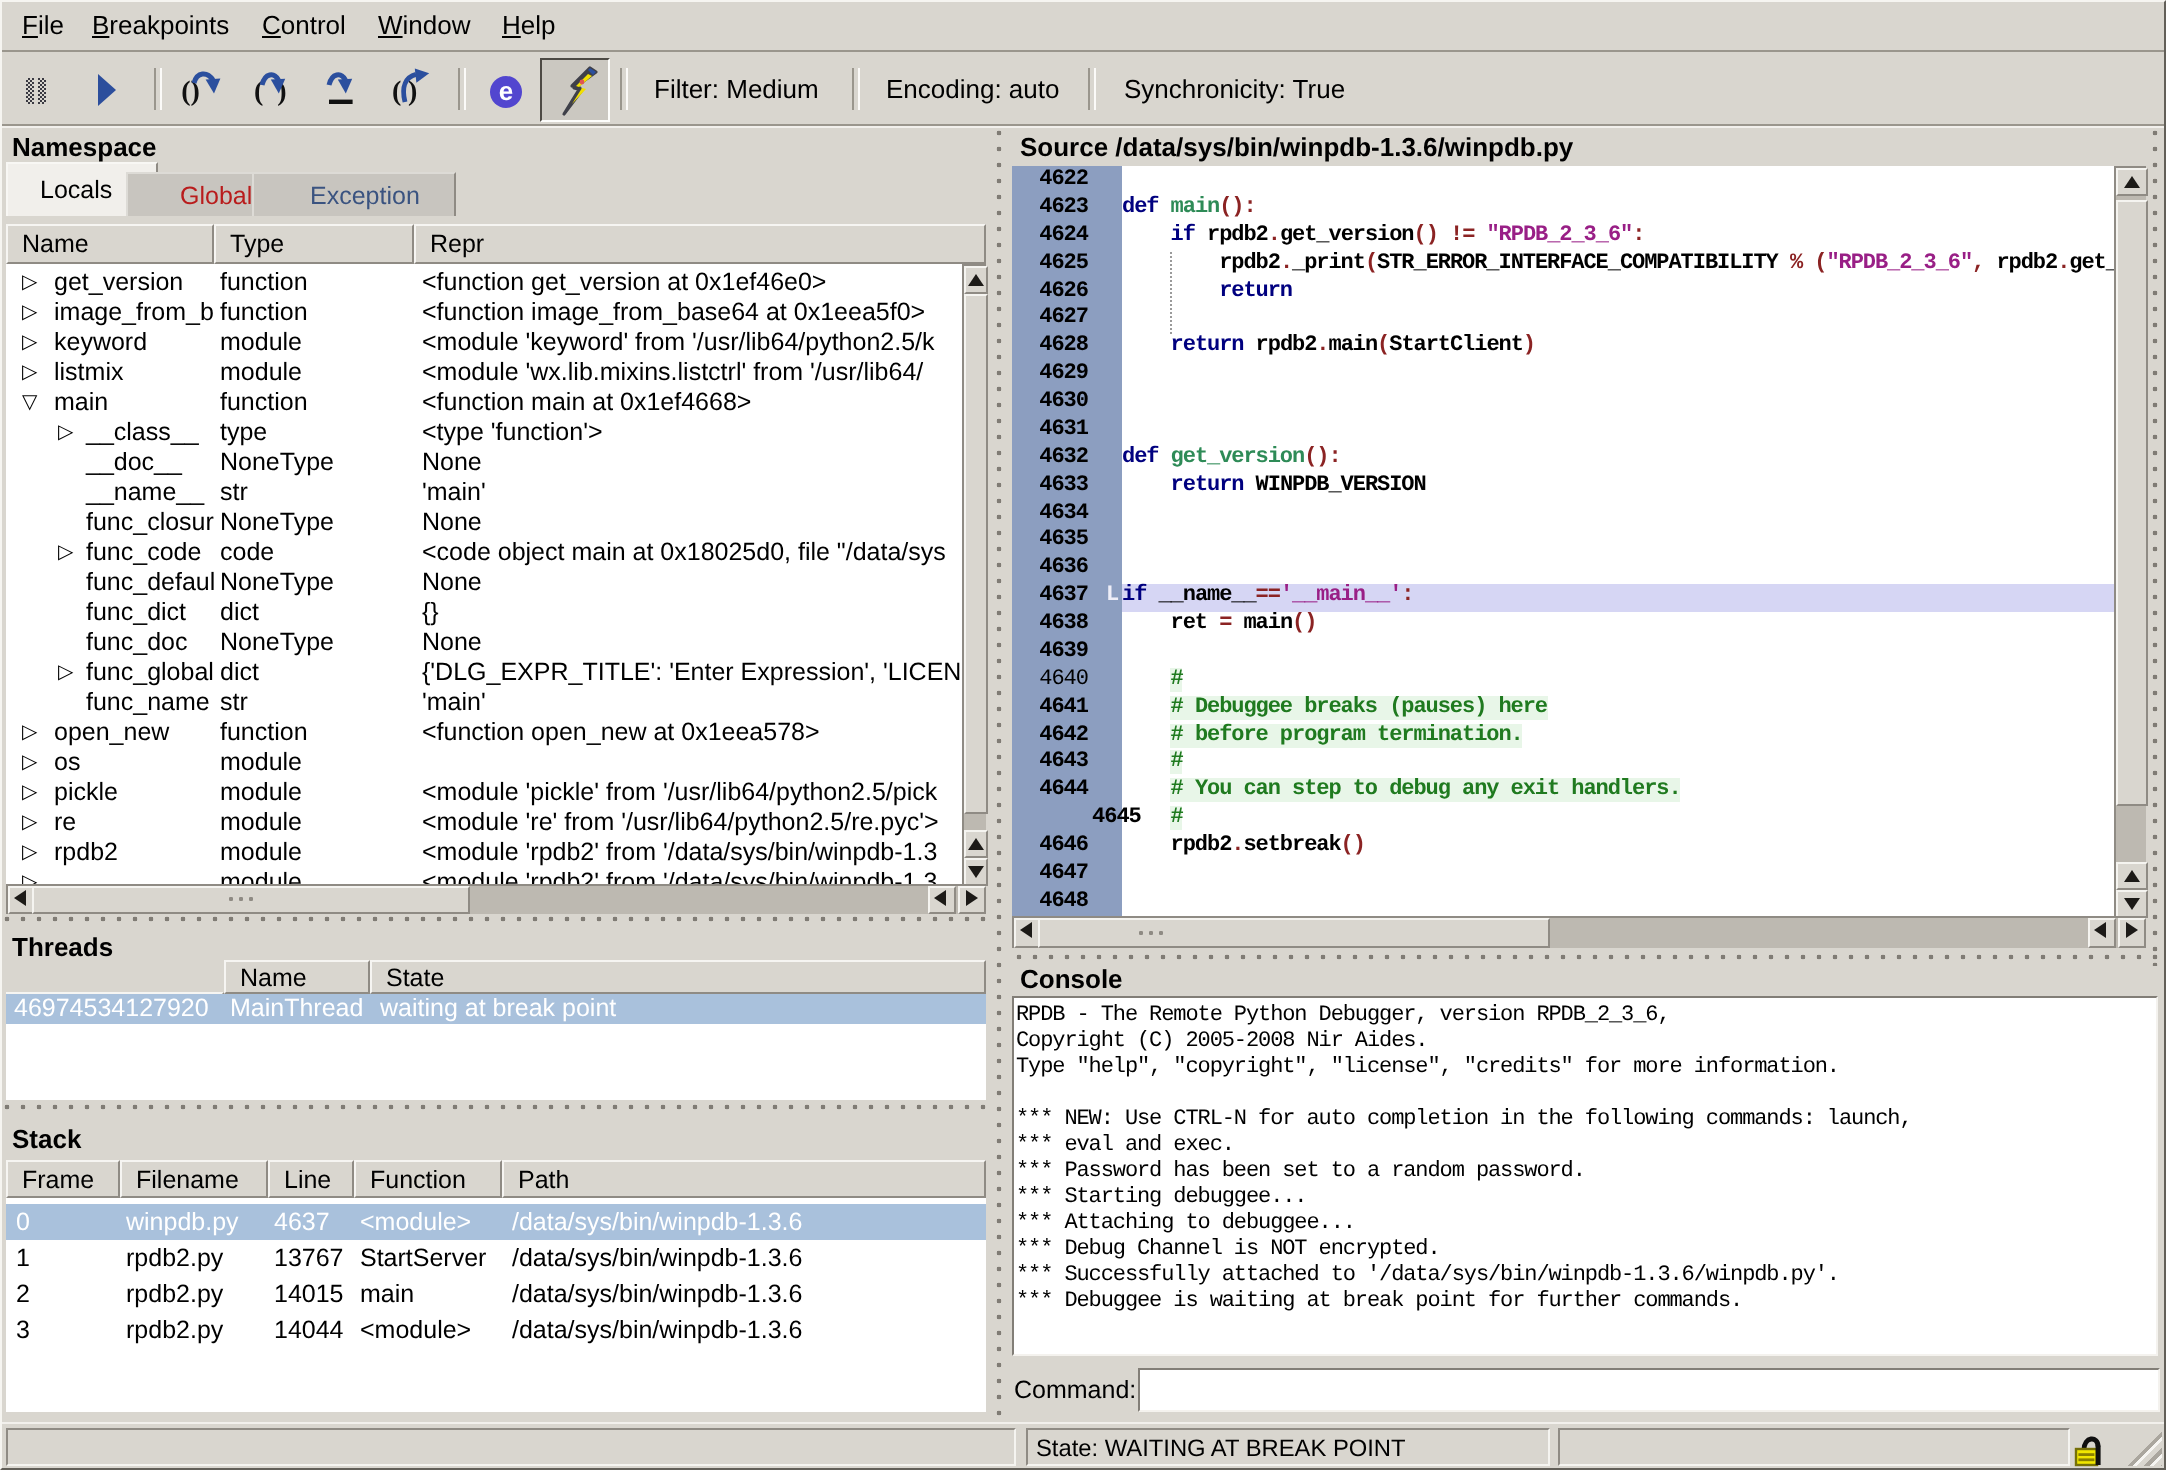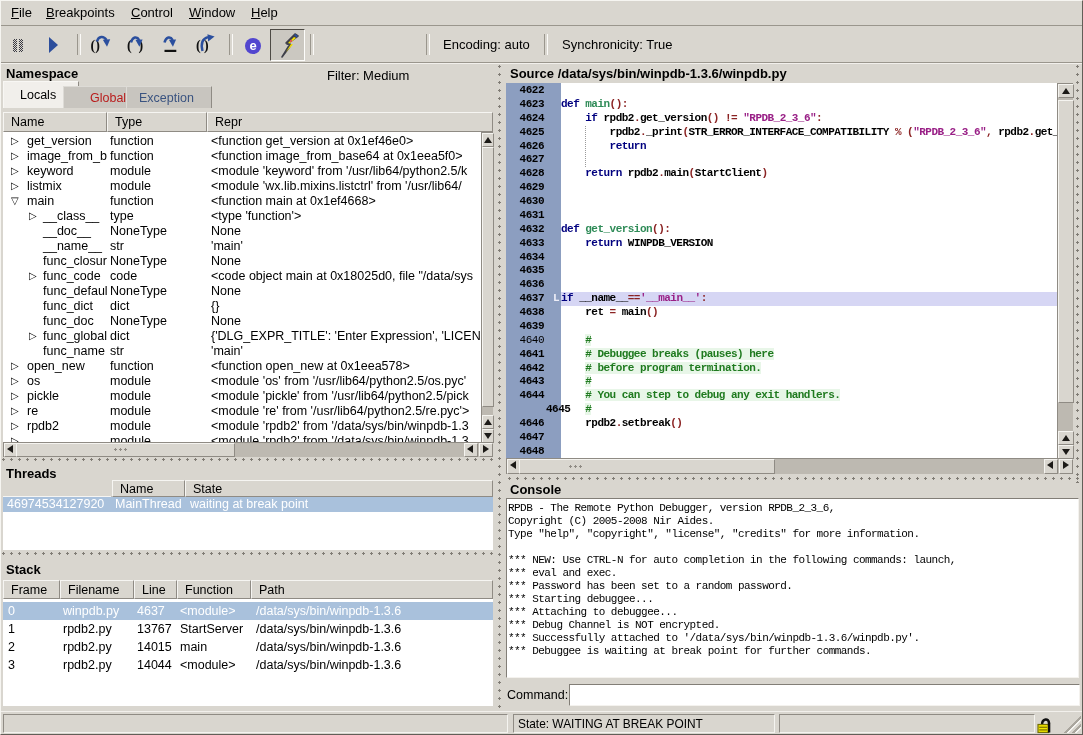--- a/index.html
+++ b/index.html
@@ -60,33 +60,33 @@
 <path d="M7.5 17 C5.5 9, 8 4.5, 13 3.2" fill="none" stroke="#2b4f9e" stroke-width="2.4"></path>
 <polygon points="12.4,0.2 19.6,2.6 13.2,7.4" fill="#2b4f9e"></polygon>
     </svg>
 <div class="abs" style="left:245px;top:12px;width:16px;height:16px;border-radius:9px;background:#5246cf;color:#fff;font-weight:bold;font-size:13px;text-align:center;line-height:16px;">e</div>
 <div class="abs" style="left:270px;top:3px;width:33px;height:30px;background:#cbc8c1;border-top:1px solid #4d4a44;border-left:1px solid #4d4a44;border-bottom:1px solid #fdfdfb;border-right:1px solid #fdfdfb;"><svg width="33" height="30" viewBox="0 0 33 30">
         <polygon points="24,4 15,13 19,14 11,27 20,15 16,14 27,6" fill="#3f4049" stroke="#3f4049" stroke-width="1.6" stroke-linejoin="round"></polygon>
         <polygon points="23,7 17,13 20,14 15,22 22,14.5 18.5,13.5 25,8" fill="#f2e000"></polygon>
         <polygon points="24,4 27,6 25.5,7.5 23,5" fill="#2b4f9e"></polygon>
         <circle cx="20" cy="11" r="1.2" fill="#e05555"></circle>
       </svg></div>
-<span class="abs" style="left:327px;top:11px;font-size:13px;margin-top:31px;">Filter: Medium</span>
+<span class="abs" style="left:327px;top:11px;font-size:13px;">Filter: Medium</span>
 <span class="abs" style="left:443px;top:11px;font-size:13px;">Encoding: auto</span>
 <span class="abs" style="left:562px;top:11px;font-size:13px;">Synchronicity: True</span>
 </div>
 <div class="abs dotsv" style="left:495px;top:63px;width:11px;height:648px;"></div>
 <div class="abs dotsv" style="left:1074px;top:63px;width:9px;height:420px;"></div>
 <div class="abs dotsh" style="left:0;top:456px;width:497px;height:9px;"></div>
 <div class="abs dotsh" style="left:0;top:550px;width:497px;height:9px;"></div>
 <div class="abs dotsh" style="left:506px;top:475px;width:577px;height:9px;"></div>
 <div class="abs" style="left:6px;top:66px;font-size:13px;font-weight:bold;">Namespace</div>
 <div class="abs" style="left:3px;top:81px;width:58px;height:26px;background:#f1efeb;border-top:1px solid #f8f7f4;border-left:1px solid #f8f7f4;border-right:1px solid #8f8b84;font-size:12.5px;padding-left:16px;line-height:26px;">Locals</div>
 <div class="abs" style="left:63px;top:86px;width:61px;height:21px;background:#c8c5bf;border-top:1px solid #dddbd6;border-left:1px solid #dddbd6;border-right:1px solid #8f8b84;font-size:12.5px;color:#b91c1c;padding-left:26px;line-height:22px;">Globals</div>
-<div class="abs" style="left:126px;top:86px;width:72px;height:21px;background:#c8c5bf;border-top:1px solid #dddbd6;border-left:1px solid #dddbd6;border-right:1px solid #8f8b84;font-size:12.5px;color:#3a5380;padding-left:12px;line-height:22px;">Exception</div>
+<div class="abs" style="left:126px;top:86px;width:72px;height:21px;background:#c8c5bf;border-top:1px solid #dddbd6;border-left:1px solid #dddbd6;border-right:1px solid #8f8b84;font-size:12.5px;color:#3a5380;padding-left:28px;line-height:22px;">Exception</div>
 <div class="abs" style="left:3px;top:112px;width:490px;height:20px;">
 <div class="hdrcell" style="left:0px;width:104px;">Name</div>
 <div class="hdrcell" style="left:104px;width:100px;">Type</div>
 <div class="hdrcell" style="left:204px;width:286px;">Repr</div>
 </div>
 <div class="abs" style="left:3px;top:132px;width:478px;height:310px;background:#fff;overflow:hidden;font-size:12.5px;">
 <div class="row" style="top:1.50px;height:15.00px;">
 <span class="abs" style="left:8px;top:1px;font-size:10px;">▷</span>
 <span class="abs" style="left:24px;white-space:nowrap;">get_version</span>
 <span class="abs" style="left:107px;white-space:nowrap;">function</span>
@@ -172,21 +172,20 @@
 <div class="row" style="top:226.50px;height:15.00px;">
 <span class="abs" style="left:8px;top:1px;font-size:10px;">▷</span>
 <span class="abs" style="left:24px;white-space:nowrap;">open_new</span>
 <span class="abs" style="left:107px;white-space:nowrap;">function</span>
 <span class="abs" style="left:208px;white-space:nowrap;">&lt;function open_new at 0x1eea578&gt;</span>
 </div>
 <div class="row" style="top:241.50px;height:15.00px;">
 <span class="abs" style="left:8px;top:1px;font-size:10px;">▷</span>
 <span class="abs" style="left:24px;white-space:nowrap;">os</span>
 <span class="abs" style="left:107px;white-space:nowrap;">module</span>
-<span class="abs" style="left:208px;white-space:nowrap;">&lt;module 'os' from '/usr/lib64/python2.5/os.pyc'</span>
 </div>
 <div class="row" style="top:256.50px;height:15.00px;">
 <span class="abs" style="left:8px;top:1px;font-size:10px;">▷</span>
 <span class="abs" style="left:24px;white-space:nowrap;">pickle</span>
 <span class="abs" style="left:107px;white-space:nowrap;">module</span>
 <span class="abs" style="left:208px;white-space:nowrap;">&lt;module 'pickle' from '/usr/lib64/python2.5/pick</span>
 </div>
 <div class="row" style="top:271.50px;height:15.00px;">
 <span class="abs" style="left:8px;top:1px;font-size:10px;">▷</span>
 <span class="abs" style="left:24px;white-space:nowrap;">re</span>

